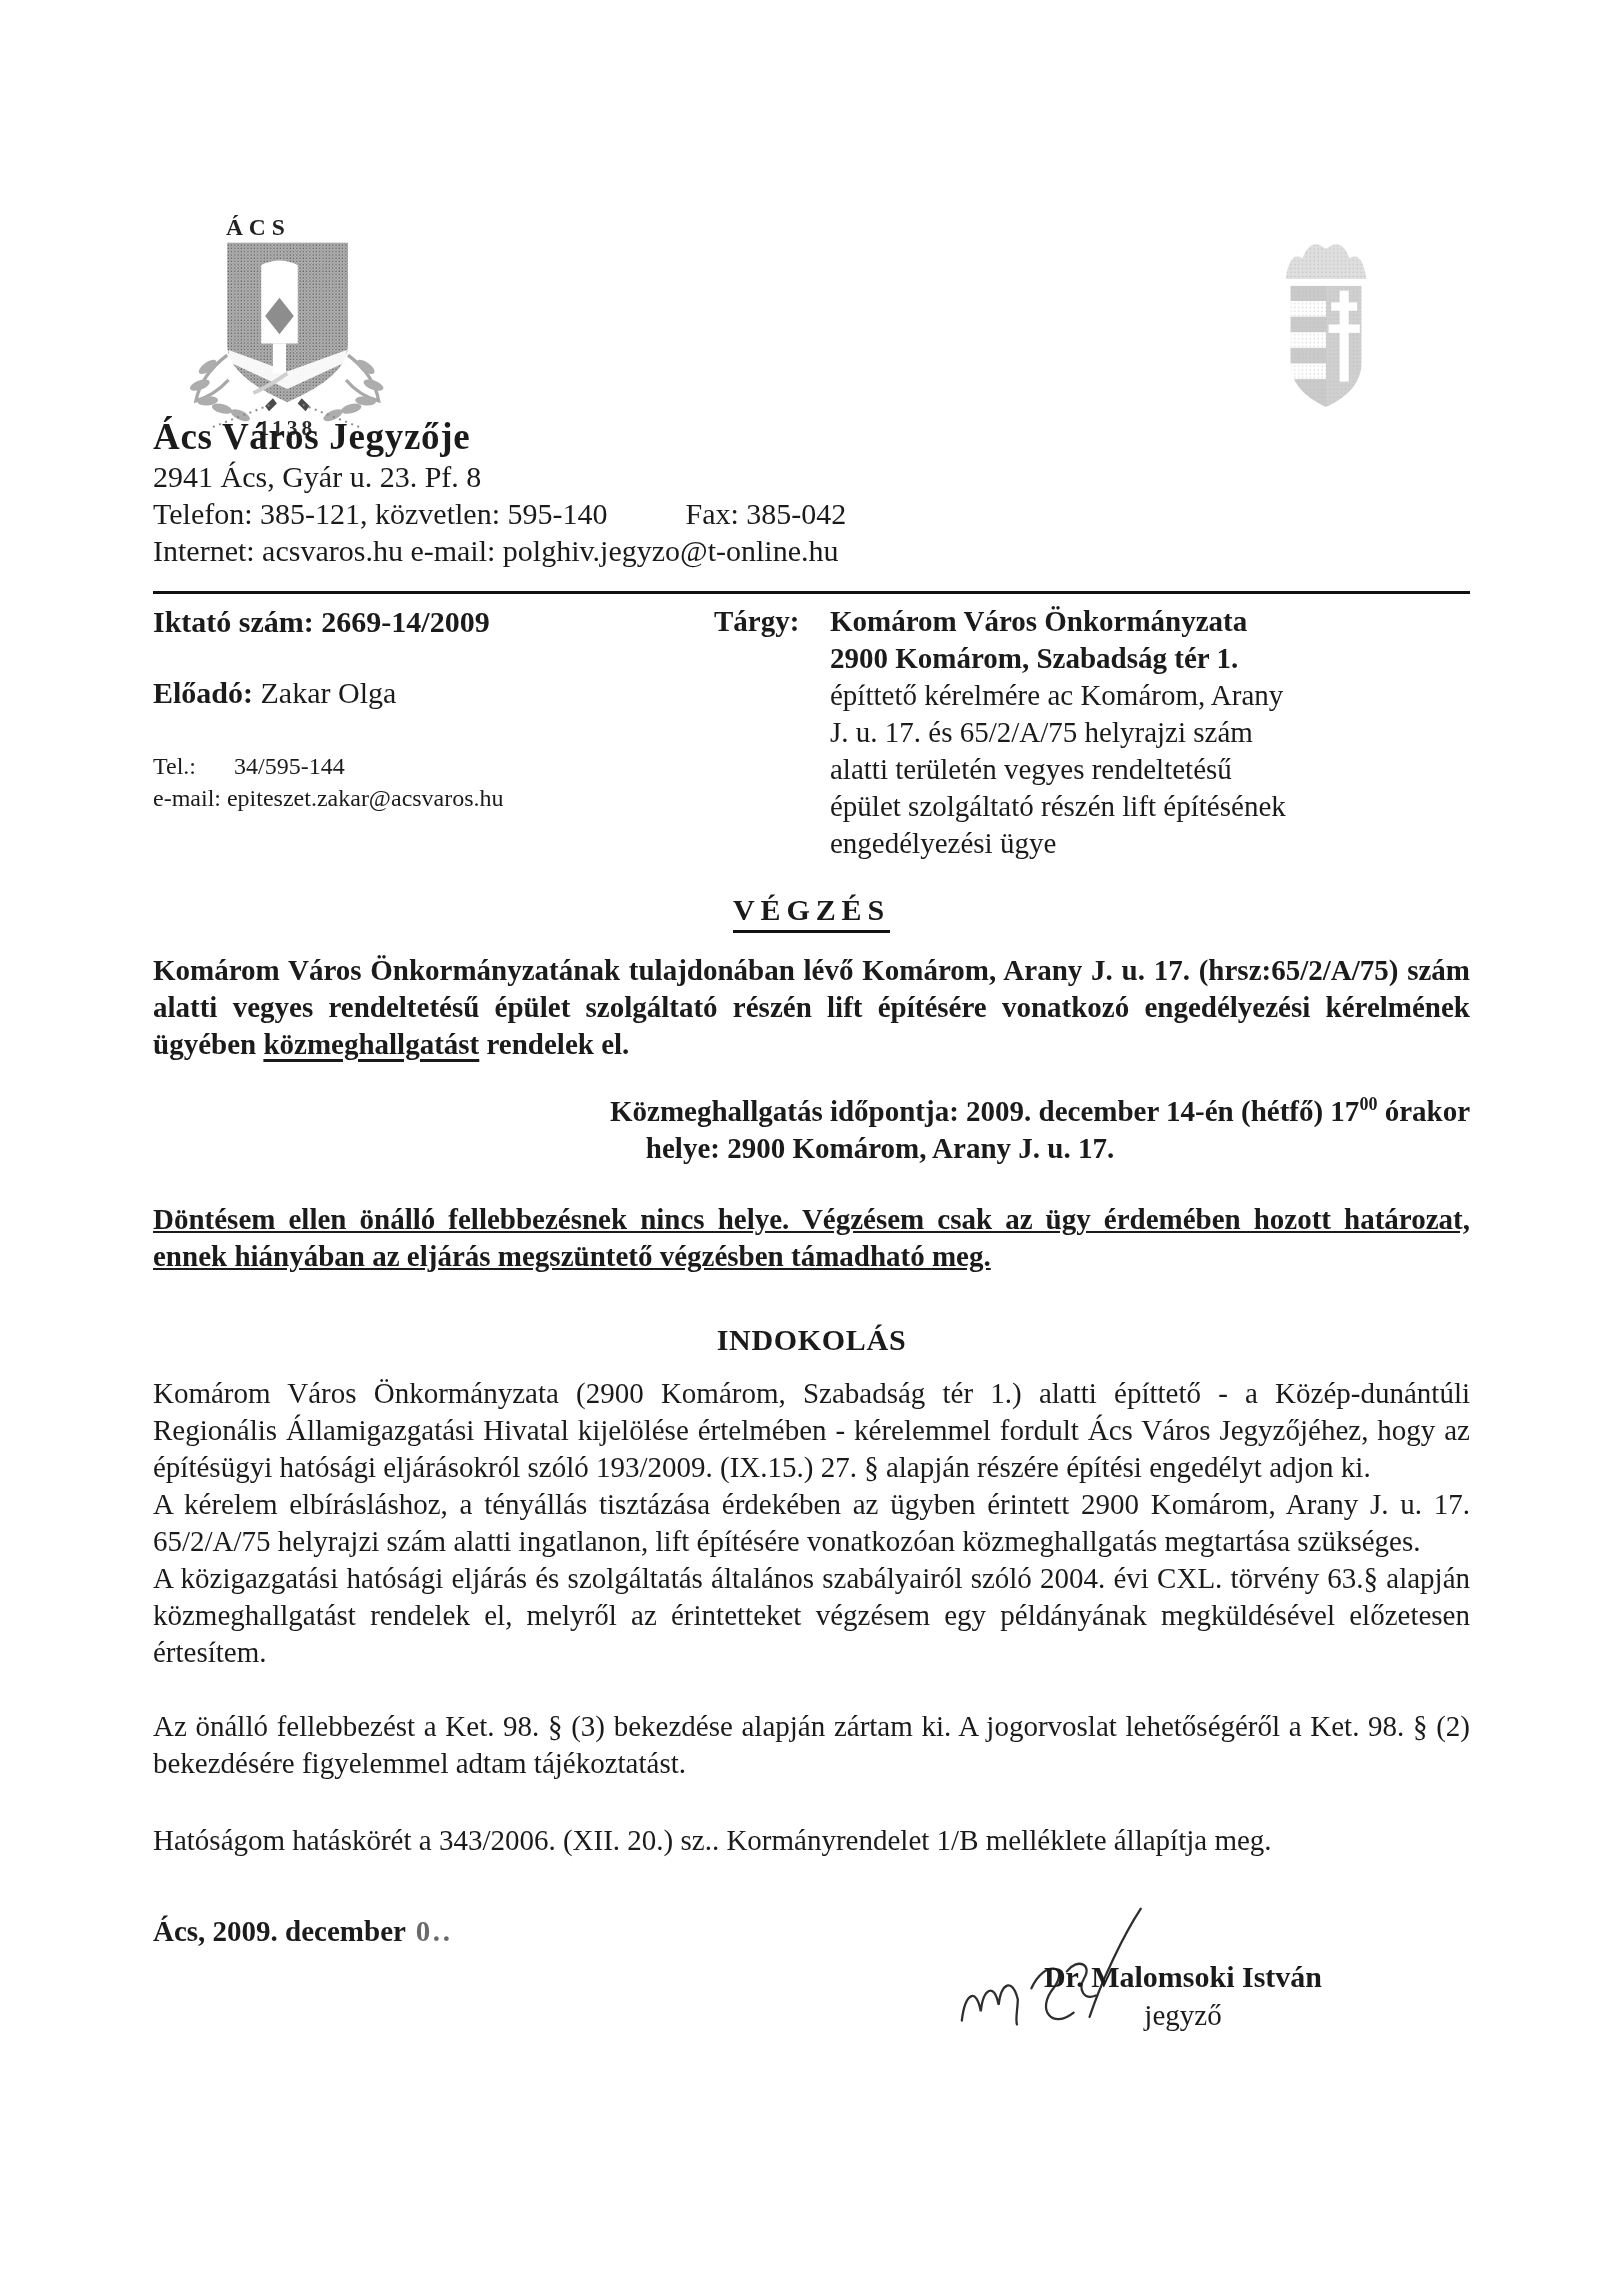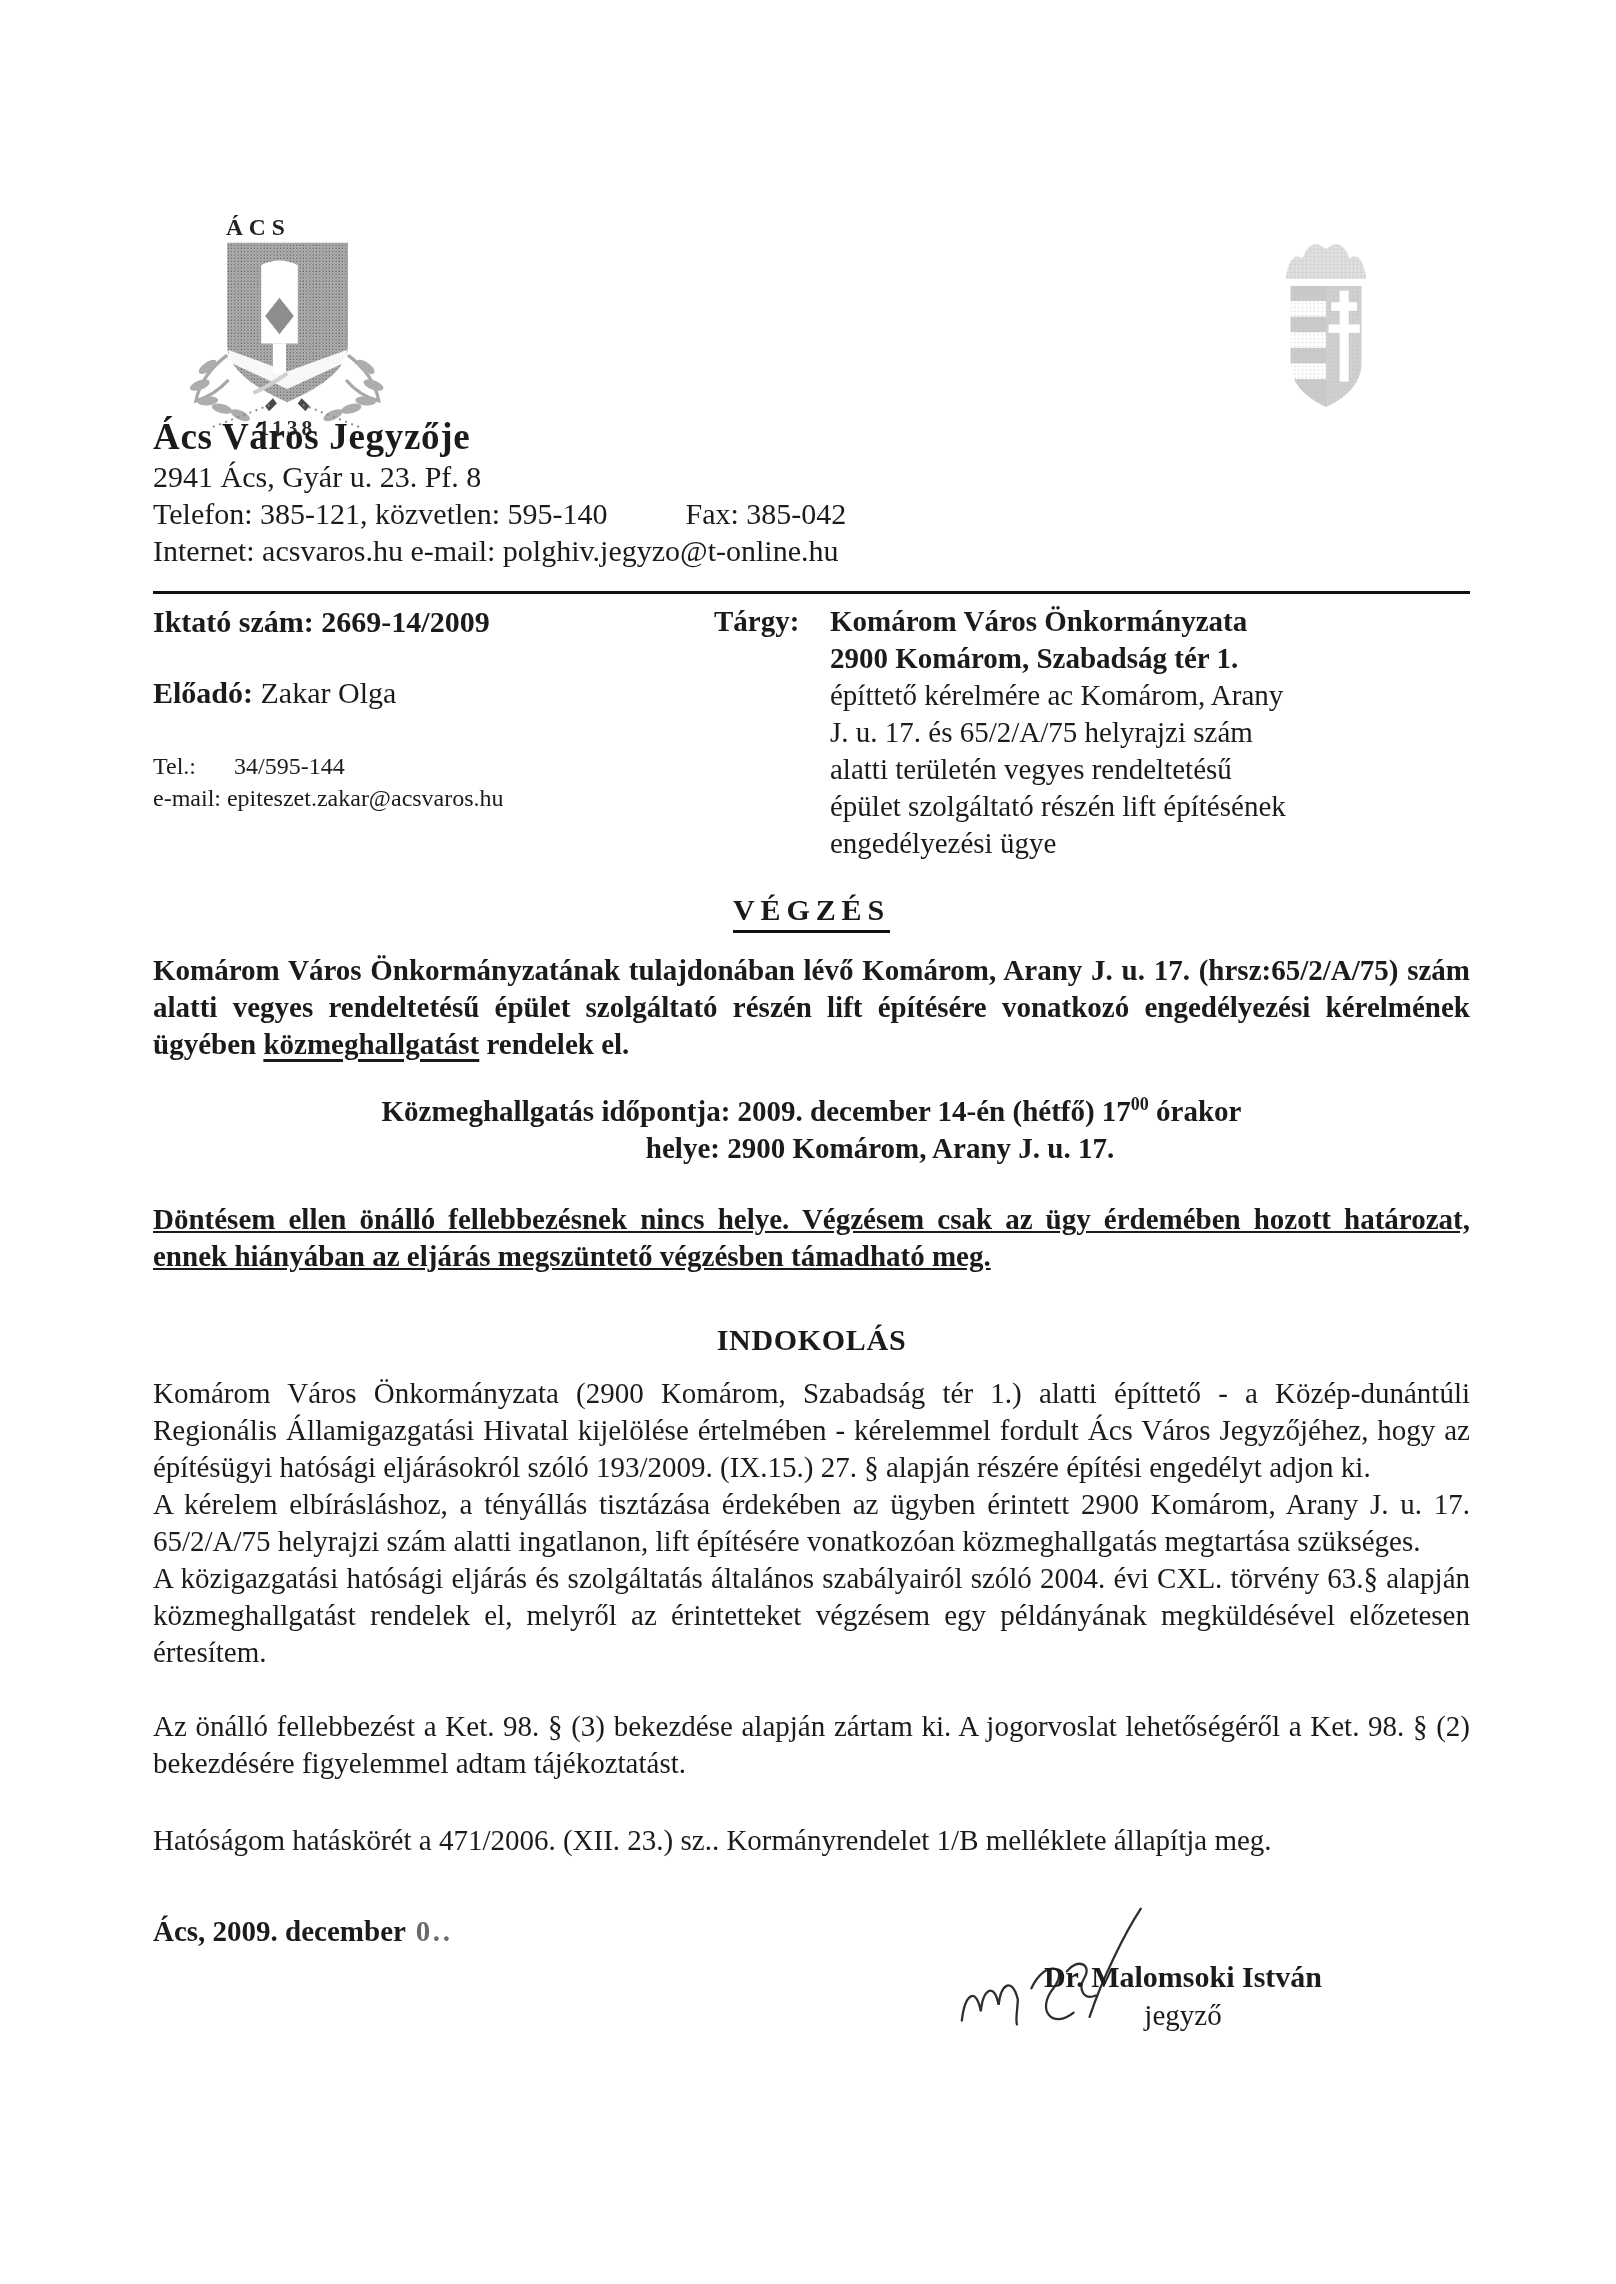--- a/index.html
+++ b/index.html
@@ -37,21 +37,21 @@
   .sec-heading{margin-top:31px;text-align:center;font-size:30px;font-weight:bold;}
   .sec-heading .u{letter-spacing:5.9px;border-bottom:3.3px solid #111;padding-bottom:3.9px;margin-top:20px;}
   .ind-heading{margin-top:48px;text-align:center;font-size:30px;font-weight:bold;letter-spacing:0.7px;}
   
   p{margin:0;}
   .para{font-size:29px;line-height:37px;text-align:justify;}
   .bold{font-weight:bold;}
   .decision-para{margin-top:25px;}
   .uword{text-decoration:underline;text-decoration-thickness:2.6px;text-underline-offset:5.2px;}
   .hearing{margin-top:30px;font-weight:bold;font-size:29px;line-height:37px;}
-  .hearing .l1{text-align:center;}
+  .hearing .l1{text-align:right;}
   .hearing .l2{text-align:center;margin-left:137px;}
   sup{font-size:18px;vertical-align:super;line-height:0;}
   .appeal-notice{margin-top:34px;text-decoration:underline;}
   .just-p{margin-top:0;}
   .just-first{margin-top:18px;}
   .appeal-para{margin-top:37px;}
   .juris-para{margin-top:40px;}
   
   .closing{margin-top:56px;display:flex;align-items:flex-start;}
   .date-line{font-size:29px;font-weight:bold;white-space:nowrap;}
@@ -210,21 +210,21 @@
     <p class="para bold appeal-notice">Döntésem ellen önálló fellebbezésnek nincs helye. Végzésem csak az ügy érdemében hozott határozat, ennek hiányában az eljárás megszüntető végzésben támadható meg.</p>
 
     <div class="ind-heading">INDOKOLÁS</div>
 
     <p class="para just-p just-first">Komárom Város Önkormányzata (2900 Komárom, Szabadság tér 1.) alatti építtető  - a Közép-dunántúli Regionális Államigazgatási Hivatal kijelölése értelmében - kérelemmel fordult Ács Város Jegyzőjéhez, hogy az építésügyi hatósági eljárásokról szóló 193/2009. (IX.15.)  27. § alapján részére építési engedélyt adjon ki.</p>
     <p class="para just-p">A kérelem elbírásláshoz, a tényállás tisztázása érdekében az ügyben érintett 2900 Komárom, Arany J. u. 17. 65/2/A/75 helyrajzi szám alatti ingatlanon, lift építésére vonatkozóan közmeghallgatás megtartása szükséges.</p>
     <p class="para just-p">A közigazgatási hatósági eljárás és szolgáltatás általános szabályairól szóló 2004. évi CXL. törvény 63.§ alapján közmeghallgatást rendelek el, melyről az érintetteket végzésem egy példányának megküldésével előzetesen értesítem.</p>
 
     <p class="para appeal-para">Az önálló fellebbezést a Ket. 98. § (3) bekezdése alapján zártam ki. A jogorvoslat lehetőségéről a Ket. 98. § (2) bekezdésére figyelemmel adtam tájékoztatást.</p>
 
-    <p class="para juris-para">Hatóságom hatáskörét a 471/2006. (XII. 23.) sz.. Kormányrendelet 1/B melléklete állapítja meg.</p>
+    <p class="para juris-para">Hatóságom hatáskörét a 343/2006. (XII. 20.) sz.. Kormányrendelet 1/B melléklete állapítja meg.</p>
 
     <div class="closing">
       <div class="date-line"><span>Ács, 2009. december</span><span class="date-day"> 0..</span></div>
       <div class="signer">
         <div class="signer-name">Dr. Malomsoki István</div>
         <div class="signer-title">jegyző</div>
       </div>
     </div>
 
   </div>

